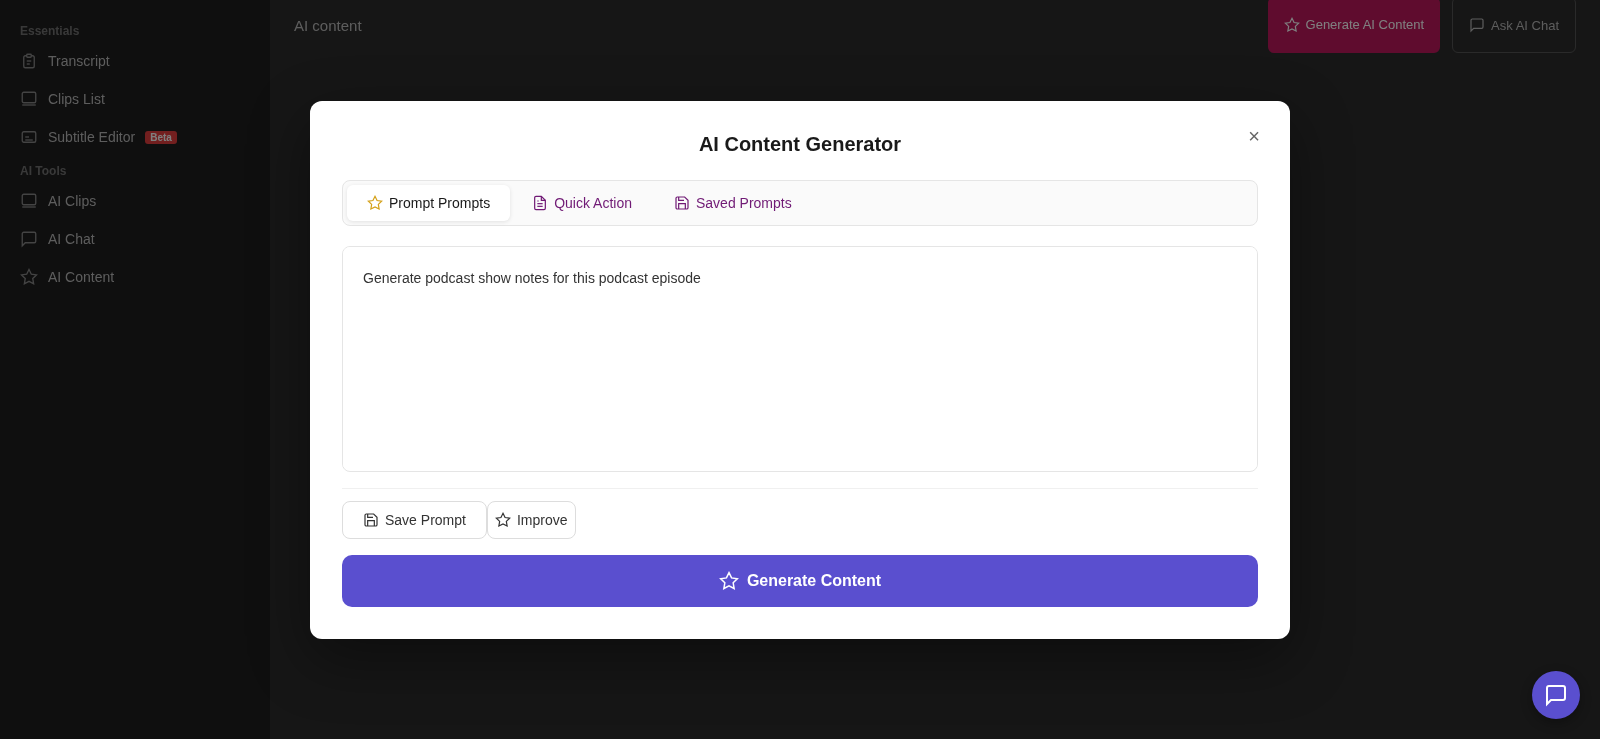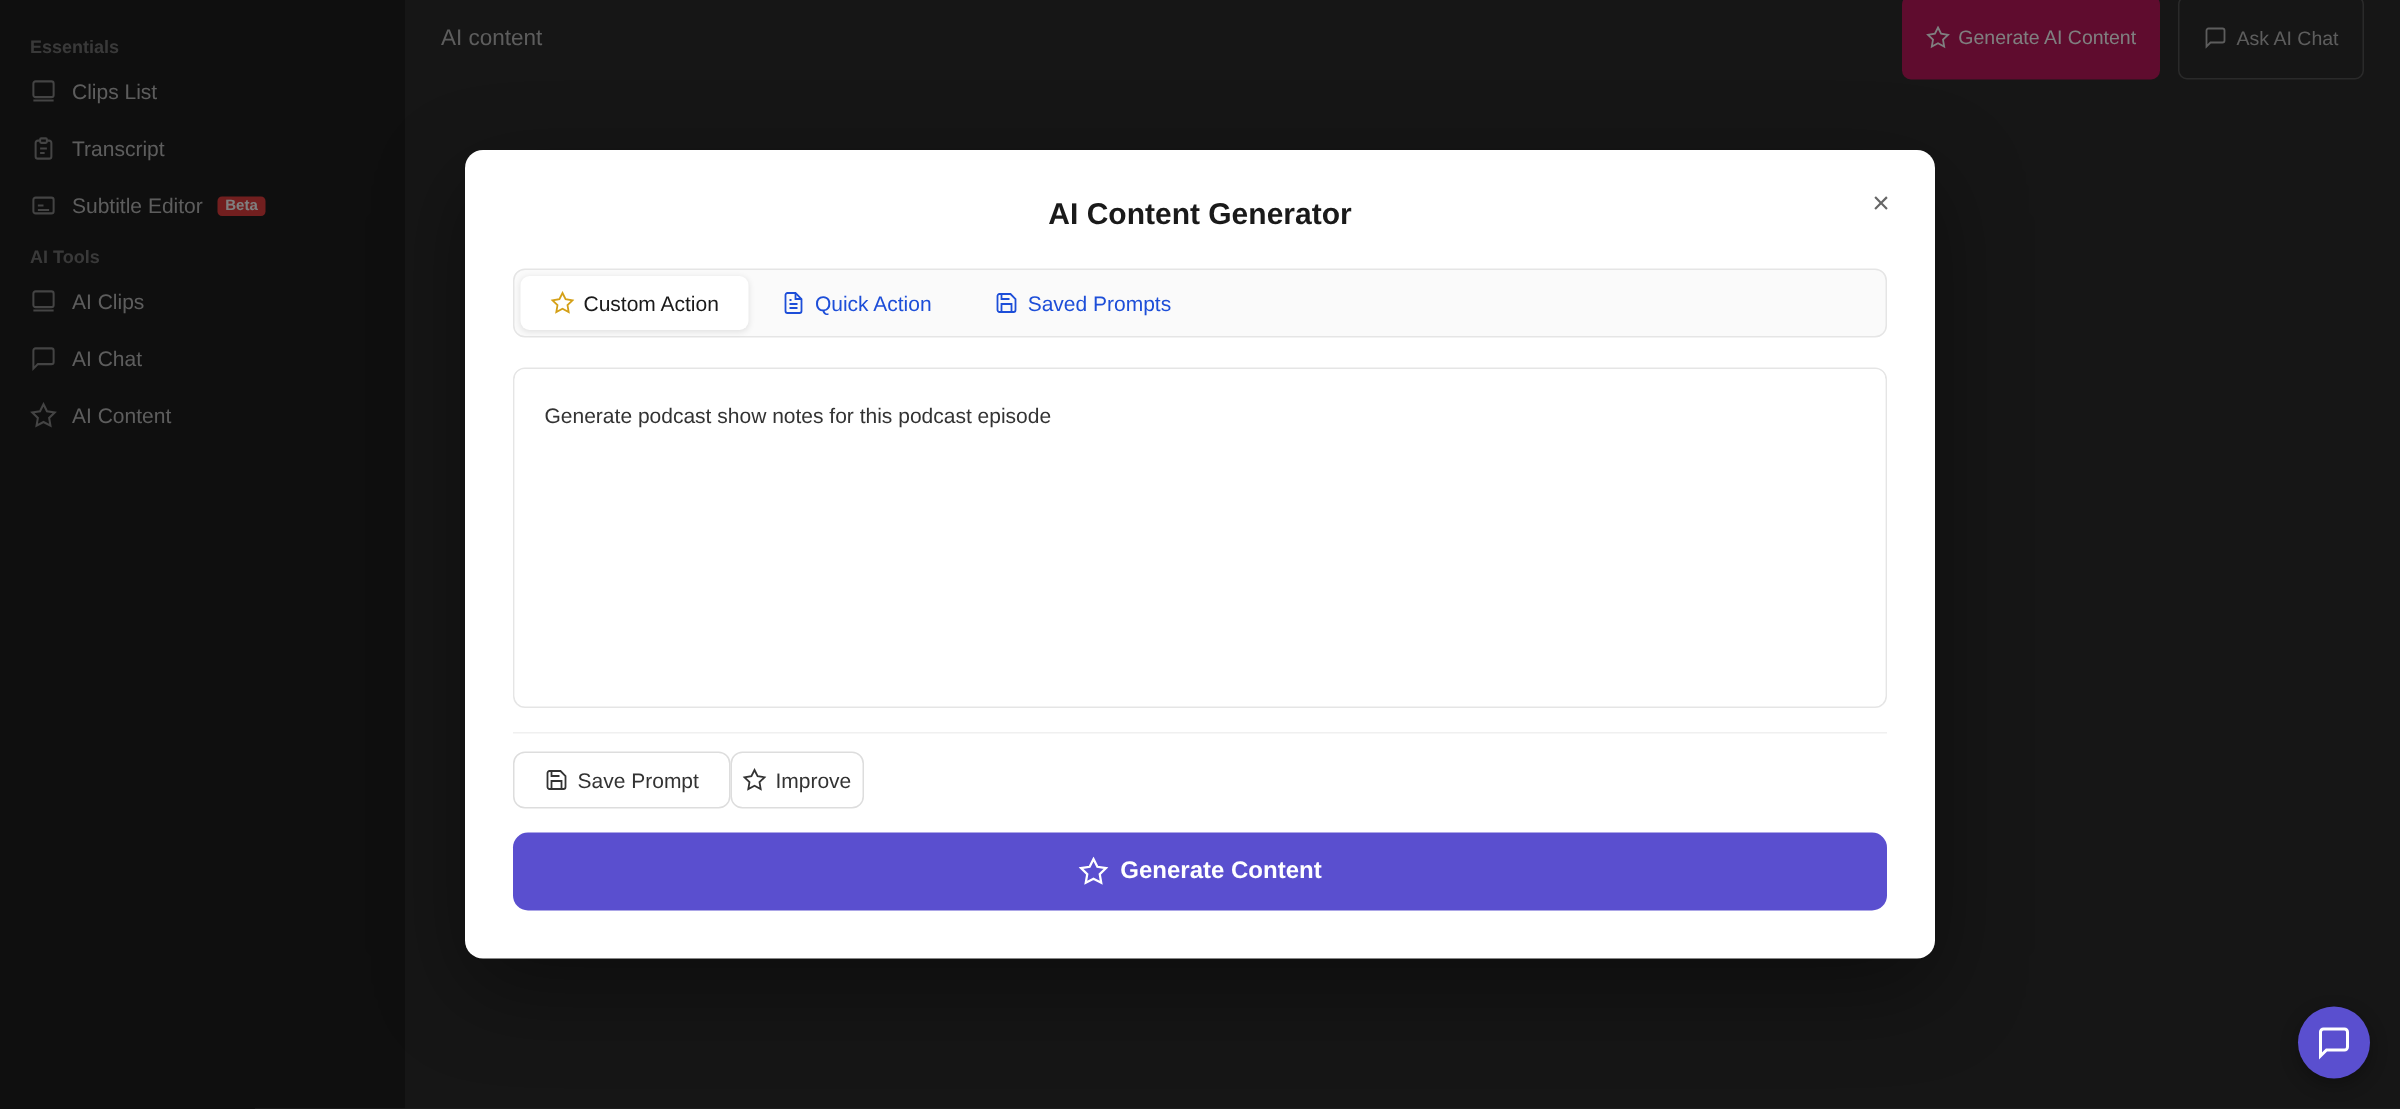--- a/index.html
+++ b/index.html
@@ -151,21 +151,21 @@
     }
     .tab {
       display: flex;
       align-items: center;
       gap: 6px;
       padding: 10px 20px;
       border-radius: 6px;
       font-size: 14px;
       font-weight: 500;
       cursor: pointer;
-      color: #1d4ed8;
+      color: #701a75;
       border: none;
       background: transparent;
     }
     .tab.active {
       background: white;
       color: #1a1a1a;
       box-shadow: 0 1px 4px rgba(0,0,0,0.1);
     }
     .tab svg { width: 16px; height: 16px; stroke: currentColor; fill: none; stroke-width: 1.8; }
     .tab-star { color: #d4a017; }
@@ -262,34 +262,34 @@
     }
   </style>
 </head>
 <body>
 
 <div class="sidebar">
   <div class="sidebar-section-label">Essentials</div>
 
   <div class="sidebar-item">
     <svg viewBox="0 0 24 24">
-        <rect x="3" y="3" width="18" height="14" rx="2"></rect>
-        <line x1="3" y1="20" x2="21" y2="20"></line>
-      </svg>
-    <span>Clips List</span>
-  </div>
-
-  <div class="sidebar-item">
-    <svg viewBox="0 0 24 24">
         <path d="M9 5H7a2 2 0 00-2 2v12a2 2 0 002 2h10a2 2 0 002-2V7a2 2 0 00-2-2h-2"></path>
         <rect x="9" y="3" width="6" height="4" rx="1"></rect>
         <line x1="9" y1="12" x2="15" y2="12"></line>
         <line x1="9" y1="16" x2="13" y2="16"></line>
       </svg>
     <span>Transcript</span>
+  </div>
+
+  <div class="sidebar-item">
+    <svg viewBox="0 0 24 24">
+        <rect x="3" y="3" width="18" height="14" rx="2"></rect>
+        <line x1="3" y1="20" x2="21" y2="20"></line>
+      </svg>
+    <span>Clips List</span>
   </div>
 
   <div class="sidebar-item">
     <svg viewBox="0 0 24 24">
         <rect x="3" y="5" width="18" height="14" rx="2"></rect>
         <line x1="7" y1="12" x2="12" y2="12"></line>
         <line x1="7" y1="16" x2="17" y2="16"></line>
       </svg>
     <span>Subtitle Editor</span>
     <span class="sidebar-badge">Beta</span>
@@ -345,21 +345,21 @@
       <span>×</span>
     </button>
 
     <div class="modal-title">AI Content Generator</div>
 
     <div class="tabs">
       <button class="tab active">
         <svg class="tab-star" viewBox="0 0 24 24" fill="none" stroke="#d4a017" stroke-width="1.8">
             <polygon points="12 2 15.09 8.26 22 9.27 17 14.14 18.18 21.02 12 17.77 5.82 21.02 7 14.14 2 9.27 8.91 8.26 12 2"></polygon>
           </svg>
-        <span>Custom Action</span>
+        <span>Prompt Prompts</span>
       </button>
       <button class="tab">
         <svg viewBox="0 0 24 24" stroke="#555" stroke-width="1.8" fill="none">
             <path d="M14 2H6a2 2 0 00-2 2v16a2 2 0 002 2h12a2 2 0 002-2V8z"></path>
             <polyline points="14 2 14 8 20 8"></polyline>
             <line x1="16" y1="13" x2="8" y2="13"></line>
             <line x1="16" y1="17" x2="8" y2="17"></line>
             <polyline points="10 9 9 9 8 9"></polyline>
           </svg>
         <span>Quick Action</span>

